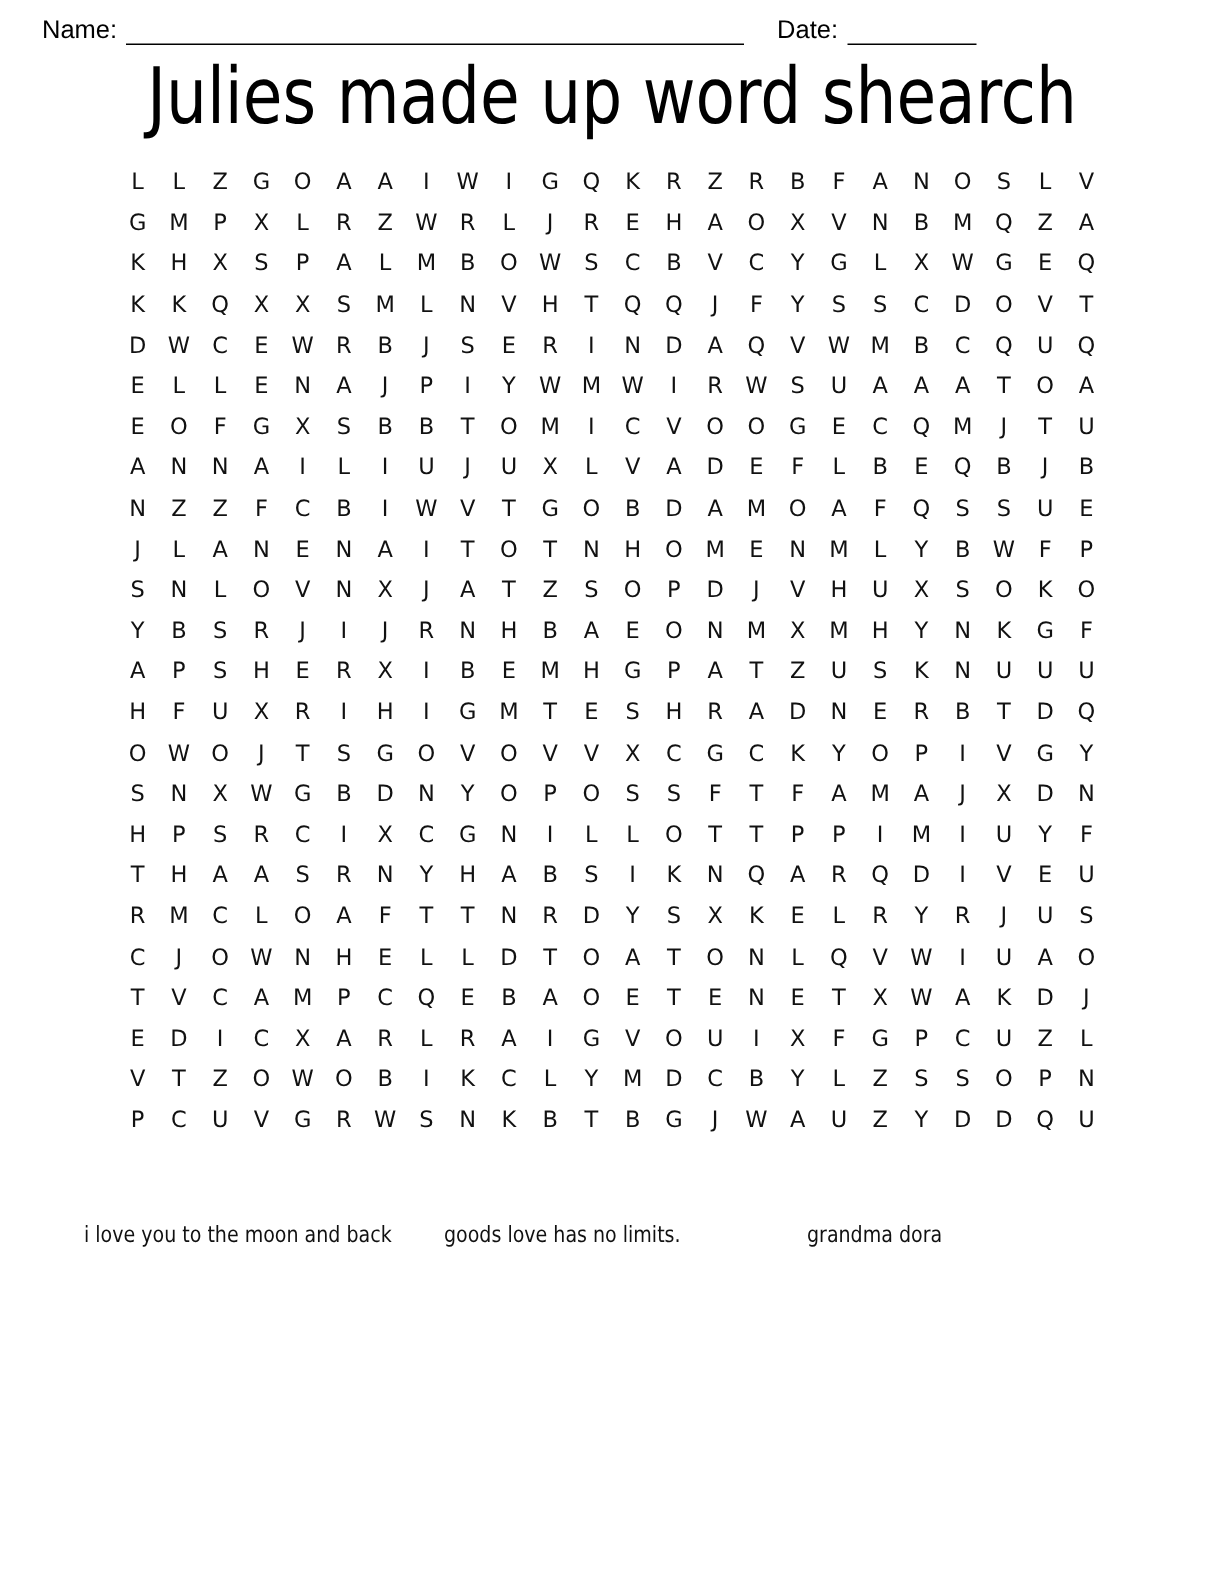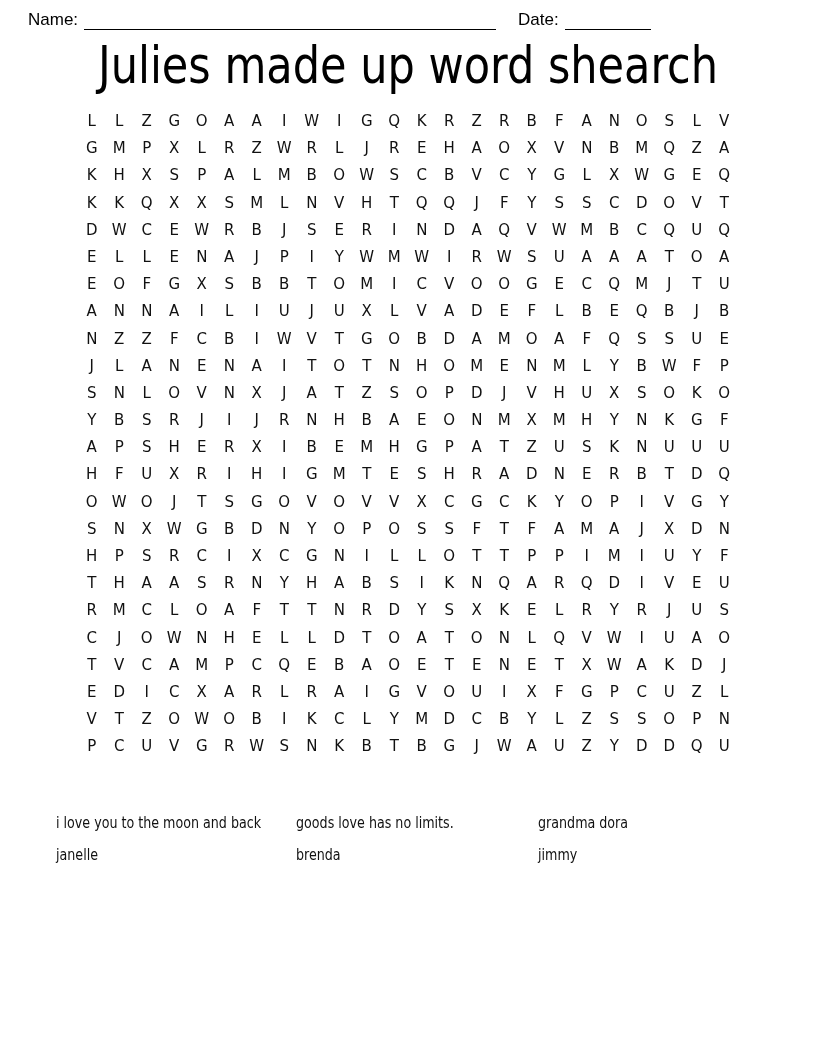--- a/index.html
+++ b/index.html
@@ -758,18 +758,13 @@
       <span class="grid-cell">U</span>
     </div>
   </div>
 
 <div class="wordlist" id="word-list">
     <div class="word-row">
       <span class="word-cell c1">i love you to the moon and back</span>
       <span class="word-cell c2">goods love has no limits.</span>
       <span class="word-cell c3">grandma dora</span>
     </div>
-    <div class="word-row">
-      <span class="word-cell c1">janelle</span>
-      <span class="word-cell c2">brenda</span>
-      <span class="word-cell c3">jimmy</span>
-    </div>
   </div>
 
 </body></html>

